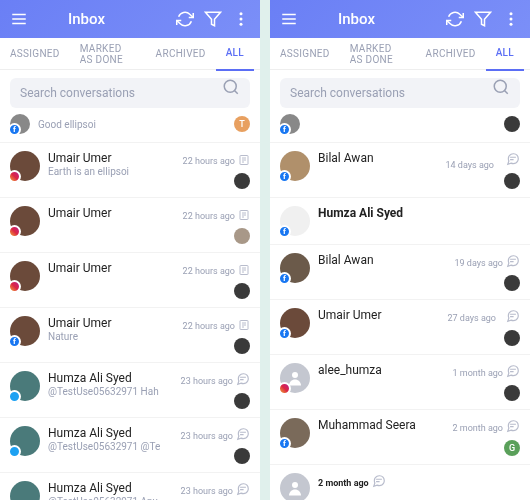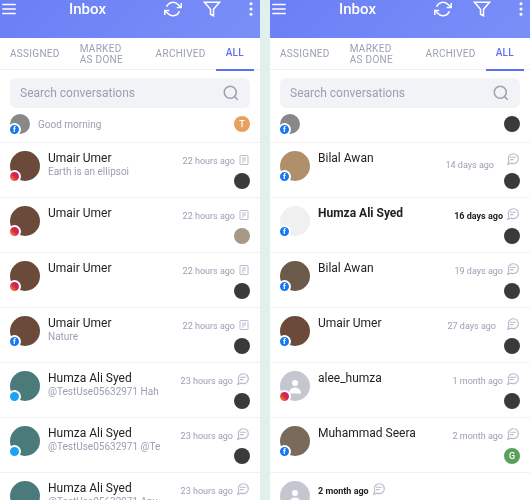--- a/index.html
+++ b/index.html
@@ -1,26 +1,26 @@
 <!DOCTYPE html>
 <html><head>
 <meta charset="utf-8">
 <style>
 *{box-sizing:border-box;margin:0;padding:0;font-family:-apple-system,BlinkMacSystemFont,'Segoe UI',Roboto,sans-serif}
 body{background:#e0f0ec;display:flex;gap:10px;padding:0;width:530px;height:500px;overflow:hidden}
 .phone{width:260px;height:500px;background:#fff;display:flex;flex-direction:column;overflow:hidden}
-.hdr{background:linear-gradient(135deg,#6a7ff5,#7b8ff8);height:38px;display:flex;align-items:flex-start;padding:0 0;color:#fff;gap:21px}
+.hdr{background:linear-gradient(135deg,#6a7ff5,#7b8ff8);height:38px;display:flex;align-items:center;padding:0 10px;color:#fff;gap:10px}
 .hdr-title{flex:1;text-align:left;font-size:15px;font-weight:500;margin-left:30px}
 .icon{display:inline-flex;align-items:center;justify-content:center;width:18px;height:18px}
 .icon svg{width:18px;height:18px}
 .tabs{display:flex;height:32px;border-bottom:1px solid #eee;font-size:10px;color:#9aa0b4;align-items:center}
 .tab{padding:16px 10px;height:100%;display:flex;align-items:center;cursor:pointer;letter-spacing:.3px}
 .tab.active{color:#5b6ef5;border-bottom:2px solid #5b6ef5;font-weight:500}
 .tabs .tab:last-child{margin-left:auto;margin-right:6px}
-.search{margin:8px 10px 6px;background:#f2f3f7;border-radius:6px;height:30px;display:flex;align-items:center;padding:0 10px;color:#9aa0b4;font-size:12px}
+.search{margin:8px 10px 6px;background:#f2f3f7;border-radius:6px;height:30px;display:flex;padding:0 10px;color:#9aa0b4;font-size:12px}
 .search input{flex:1;border:0;background:transparent;outline:0;font-size:12px;color:#555}
 .search input::placeholder{color:#9aa0b4}
 .list{flex:1;overflow-y:auto}
 .item{display:flex;align-items:flex-start;padding:8px 10px;border-bottom:1px solid #f2f2f2;gap:8px;min-height:44px}
 .avatar{width:30px;height:30px;border-radius:50%;background:#777;flex-shrink:0;position:relative}
 .avatar.gray{background:#c4c7d0;display:flex;align-items:center;justify-content:center;color:#fff}
 .avatar .badge{position:absolute;bottom:-2px;left:-2px;width:13px;height:13px;border-radius:50%;background:#1877f2;border:2px solid #fff;display:flex;align-items:center;justify-content:center;color:#fff;font-size:8px;font-weight:bold}
 .avatar .badge.ig{background:linear-gradient(45deg,#f09433,#e6683c,#dc2743,#cc2366,#bc1888)}
 .avatar .badge.tw{background:#1da1f2}
 .mid{flex:1;min-width:0}
@@ -87,21 +87,21 @@
           <line x1="21" y1="21" x2="16.65" y2="16.65"></line>
         </svg>
       </span>
   </div>
     <div class="list">
       <div class="item partial">
     <div class="avatar" style="background:#888">
           <span class="badge">f</span>
         </div>
     <div class="mid">
-          <div class="preview">Good morning</div>
+          <div class="preview">Good ellipsoi</div>
         </div>
     <div class="right">
           <span class="mini letter" style="background:#e8a060">T</span>
         </div>
   </div>
       <div class="item">
     <div class="avatar " style="background:#6b4a3a">
           <span class="badge ig"></span>
         </div>
     <div class="mid">
@@ -329,32 +329,20 @@
   </div>
   </div>
       <div class="item">
     <div class="avatar " style="background:#f0f0f0">
           <span class="badge ">f</span>
         </div>
     <div class="mid">
       <div class="name bold">Humza Ali Syed</div>
 
     </div>
-    <div class="right">
-    <div style="display:flex;align-items:center;gap:3px">
-            <span class="time bold">16 days ago</span>
-            <span class="chat-ic"><svg viewBox="0 0 24 24" fill="none" stroke="currentColor" stroke-width="2">
-                <path d="M21 11.5a8.38 8.38 0 01-.9 3.8 8.5 8.5 0 01-7.6 4.7 8.38 8.38 0 01-3.8-.9L3 21l1.9-5.7a8.38 8.38 0 01-.9-3.8 8.5 8.5 0 014.7-7.6 8.38 8.38 0 013.8-.9h.5a8.48 8.48 0 018 8v.5z"></path>
-                <path d="M7 9h10M7 13h6"></path>
-              </svg></span>
-          </div>
-    <div class="sub">
-            <span class="mini" style="background:#3a3a3a"></span>
-          </div>
-  </div>
   </div>
       <div class="item">
     <div class="avatar " style="background:#6b5a4a">
           <span class="badge ">f</span>
         </div>
     <div class="mid">
       <div class="name ">Bilal Awan</div>
 
     </div>
     <div class="right">

